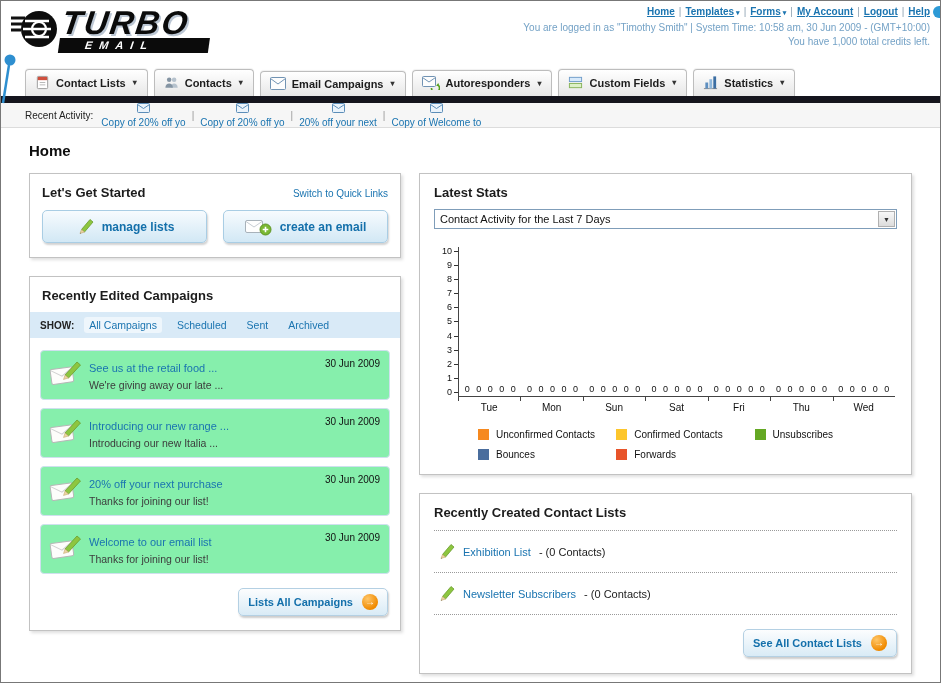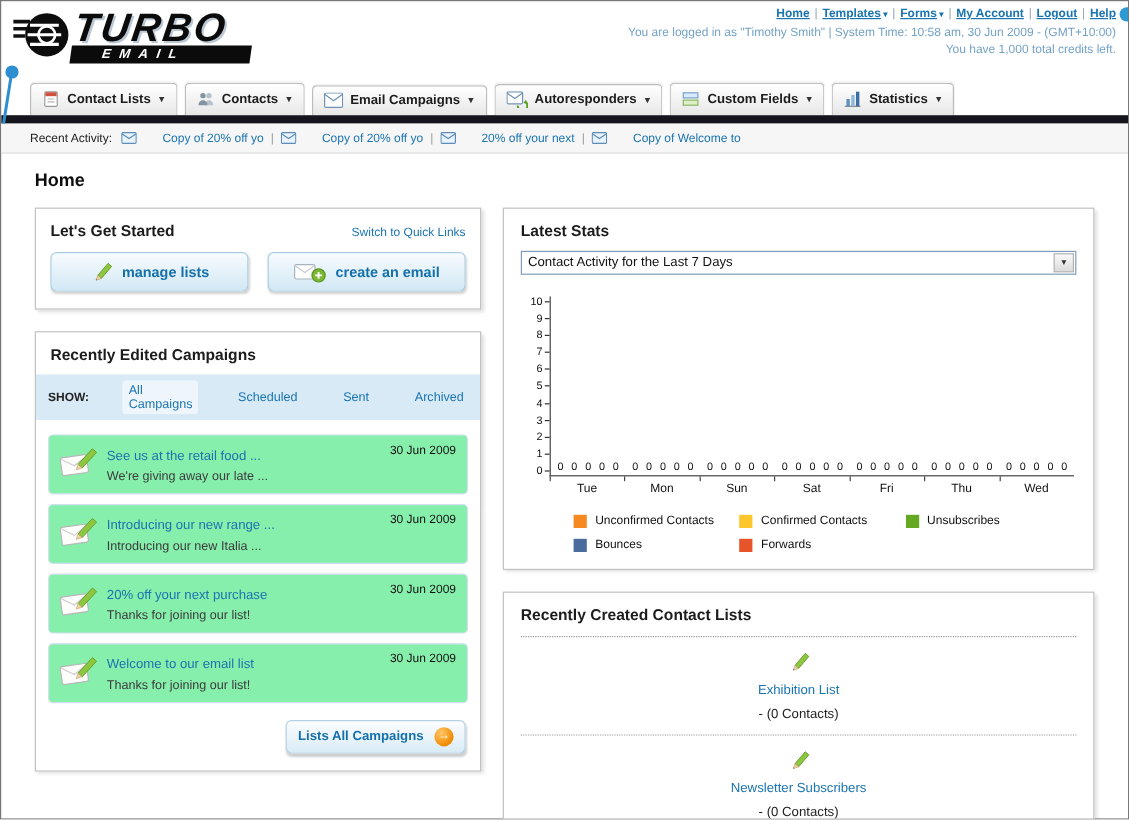--- a/index.html
+++ b/index.html
@@ -29,41 +29,41 @@
   .main-nav { display:flex; align-items:flex-end; gap:6px; padding-left:24px; height:31px; }
   .nav-tab { display:flex; align-items:center; gap:6px; padding:5px 10px 6px 9px; border:1px solid #bdbdbd; border-bottom:none; border-radius:4px 4px 0 0; background:linear-gradient(#ffffff,#e7e7e7); font-size:11px; font-weight:bold; color:#1c1c1c; cursor:pointer; box-shadow:0 -1px 1px rgba(0,0,0,0.06); white-space:nowrap; }
   .nav-tab .icon { display:inline-flex; }
   .nav-arrow { font-size:8px; color:#333; margin-left:1px; }
   .dark-bar { height:7px; background:#15151d; }
 
   
   .recent-activity { height:25px; background:#f6f6f6; border-bottom:1px solid #dcdcdc; display:flex; align-items:center; padding-left:24px; font-size:10px; color:#333; gap:8px; }
   .activity-label { color:#222; }
   .activity-items { display:flex; align-items:center; gap:6px; }
-  .activity-item { display:inline-flex; align-items:center; gap:21px; color:#1a74b0; cursor:pointer; white-space:nowrap; }
+  .activity-item { display:inline-flex; align-items:center; gap:4px; color:#1a74b0; cursor:pointer; white-space:nowrap;flex-direction:column; }
   .activity-sep { color:#999; }
 
   
   .main { padding:12px 28px 0 28px; }
   .page-title { font-size:15px; font-weight:bold; color:#0e0e0e; margin:2px 0 14px 0; }
   .columns { display:flex; gap:18px; align-items:flex-start; }
   .left-col { width:372px; flex:none; }
   .right-col { flex:1; }
   .panel { border:1px solid #c2c2c2; background:#fff; box-shadow:2px 2px 3px rgba(0,0,0,0.13); margin-bottom:18px; }
   .panel-title { font-size:13px; font-weight:bold; color:#1c1c1c; }
 
   
   .gs-head { display:flex; justify-content:space-between; align-items:baseline; padding:11px 12px 8px;text-align:right; }
   .switch-link { font-size:10px; color:#1a74b0; cursor:pointer; }
   .gs-buttons { display:flex; gap:16px; padding:2px 12px 14px; }
   .btn-blue { flex:1; display:flex; align-items:center; justify-content:center; gap:8px; height:33px; border:1px solid #a9cde4; border-radius:5px; background:linear-gradient(#f7fbfe,#d2e8f5); color:#1470ab; font-weight:bold; font-size:12px; cursor:pointer; box-shadow:1px 2px 2px rgba(0,0,0,0.18); font-family:"Liberation Sans",sans-serif; }
 
   
   .camp-title { padding:11px 12px 9px; }
-  .camp-tabs { background:#d9eaf7; display:flex; align-items:center; gap:28px; padding:5px 10px; font-size:10.5px; }
+  .camp-tabs { background:#d9eaf7; display:flex; align-items:center; gap:10px; padding:5px 10px; font-size:10.5px; }
   .show-label { color:#222; font-weight:bold; font-size:10px; }
   .camp-tab { color:#1a74b0; cursor:pointer; padding:2px 5px; border-radius:3px; }
   .camp-tab.active { background:#eef6fc; }
   .camp-list { padding:4px 10px 0; }
   .camp-item { position:relative; border:1px solid #cfe0ee; border-radius:4px; padding:7px 8px 8px 48px; margin:8px 0; min-height:42px; background:#86efac; }
   .camp-item .env { position:absolute; left:8px; top:7px; }
   .camp-item-title { color:#1a74b0; font-size:11px; cursor:pointer; display:inline-block; }
   .camp-item-sub { color:#3c3c3c; font-size:10.5px; margin-top:3px; }
   .camp-item-date { position:absolute; right:9px; top:7px; font-size:10px; color:#111; }
   .view-all-row { display:flex; justify-content:flex-end; padding:6px 12px 14px; }
@@ -86,21 +86,21 @@
   .x-labels { display:flex; margin-left:22px; }
   .x-label { flex:1; text-align:center; font-size:10px; color:#111; padding-top:5px; position:relative; }
   .x-label::before { content:""; position:absolute; left:0; top:0; width:1px; height:4px; background:#444; }
   .legend { display:flex; flex-wrap:wrap; margin:16px 0 4px 44px; row-gap:9px; }
   .legend-item { width:33%; display:flex; align-items:center; gap:7px; font-size:10px; color:#111; }
   .legend-swatch { width:11px; height:11px; flex:none; }
 
   
   .cl-body { padding:11px 14px 8px; }
   .cl-title { padding-bottom:10px; border-bottom:1px dotted #9a9a9a; }
-  .cl-item { display:flex; align-items:center; gap:8px; padding:11px 2px; border-bottom:1px dotted #9a9a9a; font-size:11px;flex-direction:column; }
+  .cl-item { display:flex; align-items:center; gap:8px; padding:11px 2px; border-bottom:1px dotted #9a9a9a; font-size:11px; }
   .cl-name { color:#1a74b0; cursor:pointer; }
   .cl-suffix { color:#222; }
   .cl-footer { display:flex; justify-content:flex-end; padding:14px 0 8px; }
 </style>
 </head>
 <body>
 
 <div class="page">
 
   <svg class="deco-left" width="16" height="56" viewBox="0 0 16 56">

